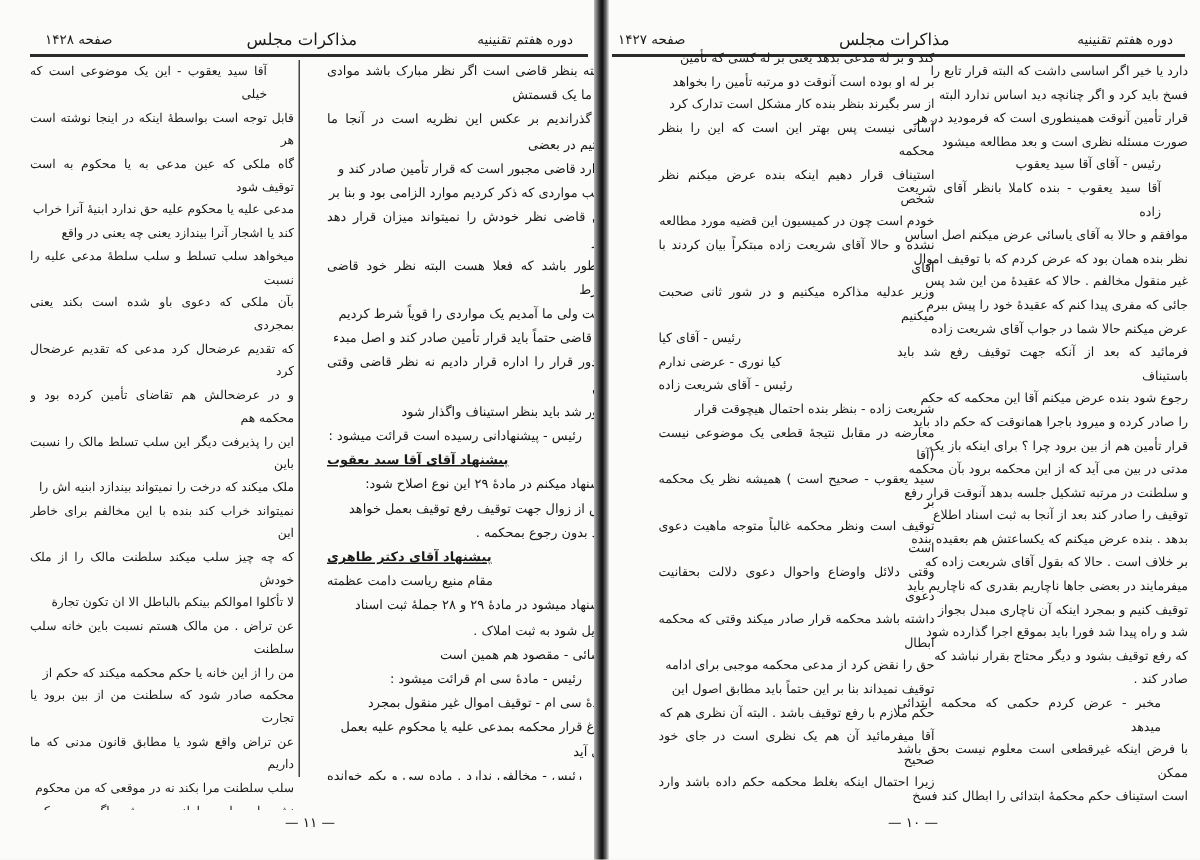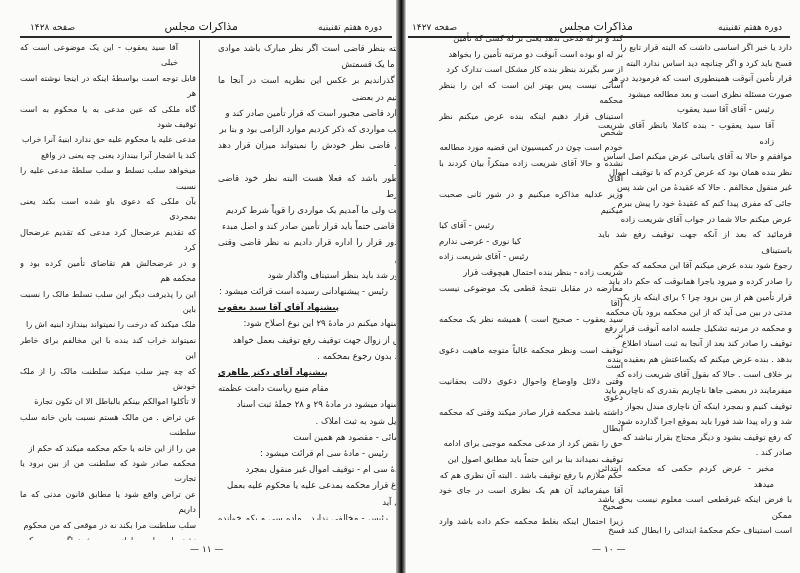--- a/index.html
+++ b/index.html
@@ -108,21 +108,21 @@
       <p>موافقم و حالا به آقای یاسائی عرض میکنم اصل اساس</p>
       <p>نظر بنده همان بود که عرض کردم که با توقیف اموال</p>
       <p>غیر منقول مخالفم . حالا که عقیدهٔ من این شد پس</p>
       <p>جائی که مفری پیدا کنم که عقیدهٔ خود را پیش ببرم</p>
       <p>عرض میکنم حالا شما در جواب آقای شریعت زاده</p>
       <p>فرمائید که بعد از آنکه جهت توقیف رفع شد باید باستیناف</p>
       <p>رجوع شود بنده عرض میکنم آقا این محکمه که حکم</p>
       <p>را صادر کرده و میرود باجرا همانوقت که حکم داد باید</p>
       <p>قرار تأمین هم از بین برود چرا ؟ برای اینکه باز یک</p>
       <p>مدتی در بین می آید که از این محکمه برود بآن محکمه</p>
-      <p>و محکمه در مرتبه تشکیل جلسه ادامه آنوقت قرار رفع</p>
+      <p>و سلطنت در مرتبه تشکیل جلسه بدهد آنوقت قرار رفع</p>
       <p>توقیف را صادر کند بعد از آنجا به ثبت اسناد اطلاع</p>
       <p>بدهد . بنده عرض میکنم که یکساعتش هم بعقیده بنده</p>
       <p>بر خلاف است . حالا که بقول آقای شریعت زاده که</p>
       <p>میفرمایند در بعضی جاها ناچاریم بقدری که ناچاریم باید</p>
       <p>توقیف کنیم و بمجرد اینکه آن ناچاری مبدل بجواز</p>
       <p>شد و راه پیدا شد فورا باید بموقع اجرا گذارده شود</p>
       <p>که رفع توقیف بشود و دیگر محتاج بقرار نباشد که</p>
       <p>صادر کند .</p>
       <p class="speaker">مخبر - عرض کردم حکمی که محکمه ابتدائی میدهد</p>
       <p>با فرض اینکه غیرقطعی است معلوم نیست بحق باشد ممکن</p>

